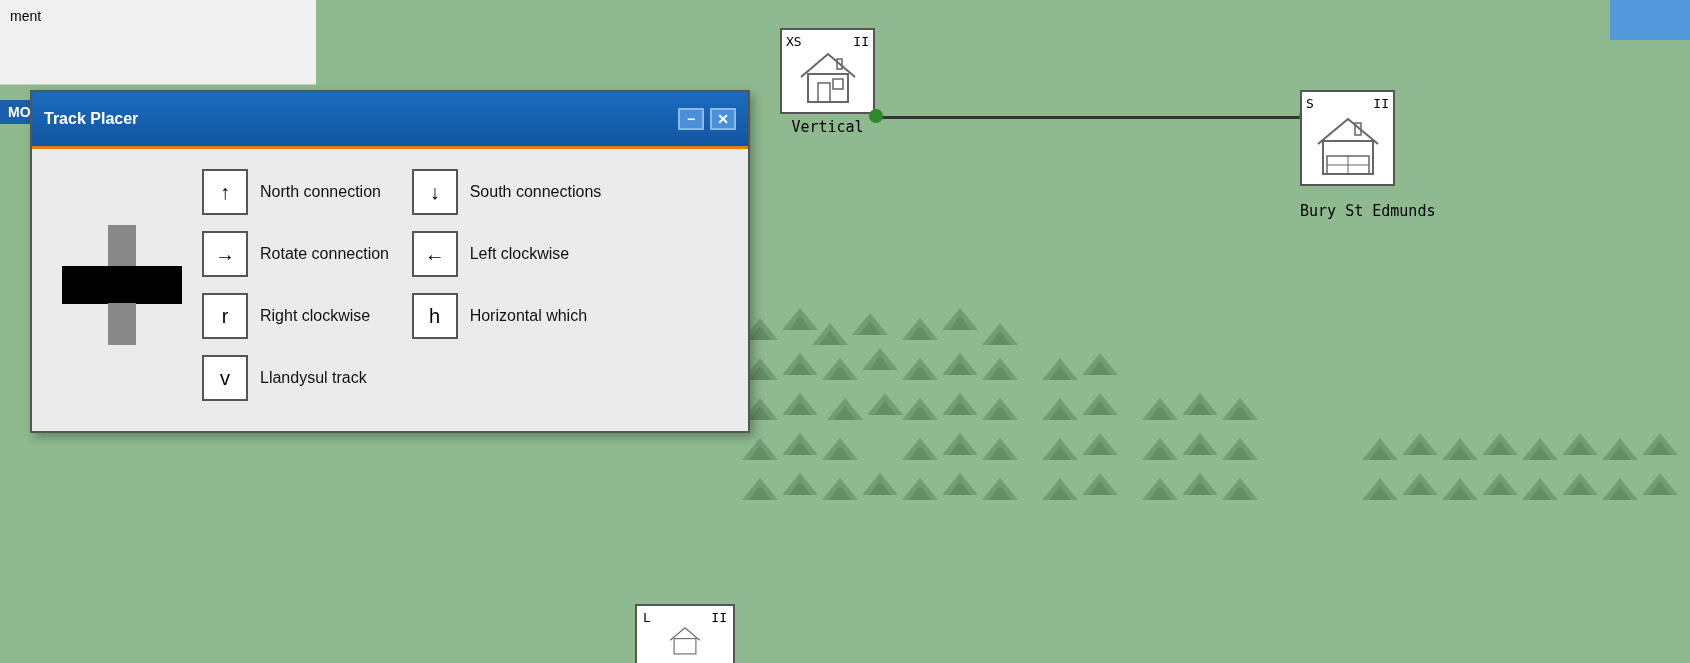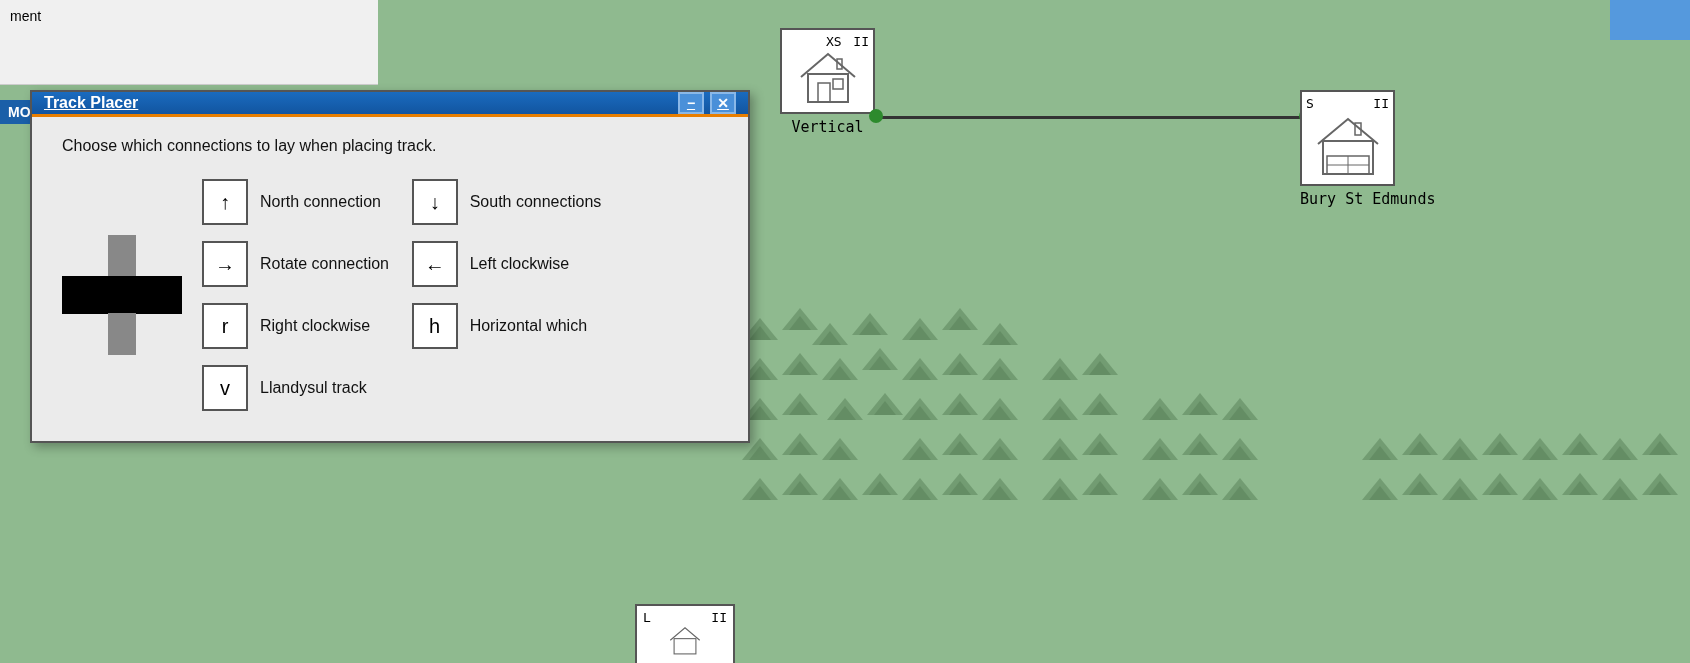--- a/index.html
+++ b/index.html
@@ -43,26 +43,25 @@
       background: #e8e8e8;
       border: 2px solid #555;
       box-shadow: 4px 4px 10px rgba(0,0,0,0.3);
     }
 
     .dialog-titlebar {
       background: linear-gradient(180deg, #1a6bbf 0%, #1255a0 100%);
       color: white;
       font-size: 16px;
       font-weight: bold;
-      padding: 0 12px;
+      padding: 16px 12px;
       display: flex;
       align-items: center;
       justify-content: space-between;
       border-bottom: 3px solid #e87e00;
-      text-decoration: underline;
     }
 
     .dialog-titlebar-buttons {
       display: flex;
       gap: 6px;
     }
 
     .dialog-btn {
       width: 26px;
       height: 22px;
@@ -160,21 +159,21 @@
     .control-label {
       font-size: 16px;
       color: #111;
     }
 
     
     .partial-box {
       position: absolute;
       top: 0;
       left: 0;
-      width: 378px;
+      width: 316px;
       height: 85px;
       background: #f0f0f0;
       border-bottom: 1px solid #ccc;
     }
 
     .partial-text {
       padding: 8px 10px;
       font-size: 14px;
     }
 
@@ -338,21 +337,20 @@
 
 <div class="dialog">
   <div class="dialog-titlebar">
     <span>Track Placer</span>
     <div class="dialog-titlebar-buttons">
       <div class="dialog-btn">−</div>
       <div class="dialog-btn">✕</div>
     </div>
   </div>
   <div class="dialog-content">
-    <div class="dialog-description">Choose which connections to lay when placing track.</div>
     <div class="dialog-body">
 
       <div class="cross-shape">
         <div class="cross-v-top"></div>
         <div class="cross-h"></div>
         <div class="cross-v-bottom"></div>
       </div>
 
       <div class="controls-grid">
 
@@ -404,21 +402,21 @@
           </div>
           <span class="control-label">Llandysul track</span>
         </div>
       </div>
     </div>
   </div>
 </div>
 
 <div style="position:absolute; top:28px; left:780px;">
   <div style="background:white; border:2px solid #555; padding:4px; width:95px; text-align:center;">
-    <div style="display:flex; justify-content:space-between; font-family:monospace; font-size:13px;margin-left:40px;">
+    <div style="display:flex; justify-content:space-between; font-family:monospace; font-size:13px;">
       <span>XS</span>
       <span>II</span>
     </div>
     
     <svg width="70" height="55" viewBox="0 0 70 55">
 
       <rect x="15" y="25" width="40" height="28" fill="none" stroke="#666" stroke-width="2"></rect>
       <polyline points="8,28 35,5 62,28" fill="none" stroke="#666" stroke-width="2"></polyline>
       <rect x="25" y="34" width="12" height="19" fill="none" stroke="#666" stroke-width="1.5"></rect>
       <rect x="40" y="30" width="10" height="10" fill="none" stroke="#666" stroke-width="1.5"></rect>
@@ -445,21 +443,21 @@
       <rect x="10" y="30" width="50" height="33" fill="none" stroke="#666" stroke-width="2"></rect>
       <polyline points="5,33 35,8 65,33" fill="none" stroke="#666" stroke-width="2"></polyline>
 
       <rect x="14" y="45" width="42" height="18" fill="none" stroke="#666" stroke-width="1.5"></rect>
       <line x1="35" y1="45" x2="35" y2="63" stroke="#666" stroke-width="1"></line>
       <line x1="14" y1="54" x2="56" y2="54" stroke="#666" stroke-width="1"></line>
 
       <rect x="42" y="12" width="6" height="12" fill="none" stroke="#666" stroke-width="1.5"></rect>
     </svg>
   </div>
-  <div style="font-family:monospace; font-size:15px; text-align:center; margin-top:4px;">Bury St Edmunds</div>
+  <div style="font-family:monospace; font-size:15px; text-align:center; margin-top:16px;">Bury St Edmunds</div>
 </div>
 
 <div style="position:absolute; bottom:0; left:635px; background:white; border:2px solid #555; border-bottom:none; padding:4px; width:100px; text-align:center;">
   <div style="display:flex; justify-content:space-between; font-family:monospace; font-size:13px; padding:0 2px;">
     <span>L</span>
     <span>II</span>
   </div>
   <svg width="70" height="30" viewBox="0 0 70 55">
     <rect x="15" y="25" width="40" height="28" fill="none" stroke="#666" stroke-width="2"></rect>
     <polyline points="8,28 35,5 62,28" fill="none" stroke="#666" stroke-width="2"></polyline>

